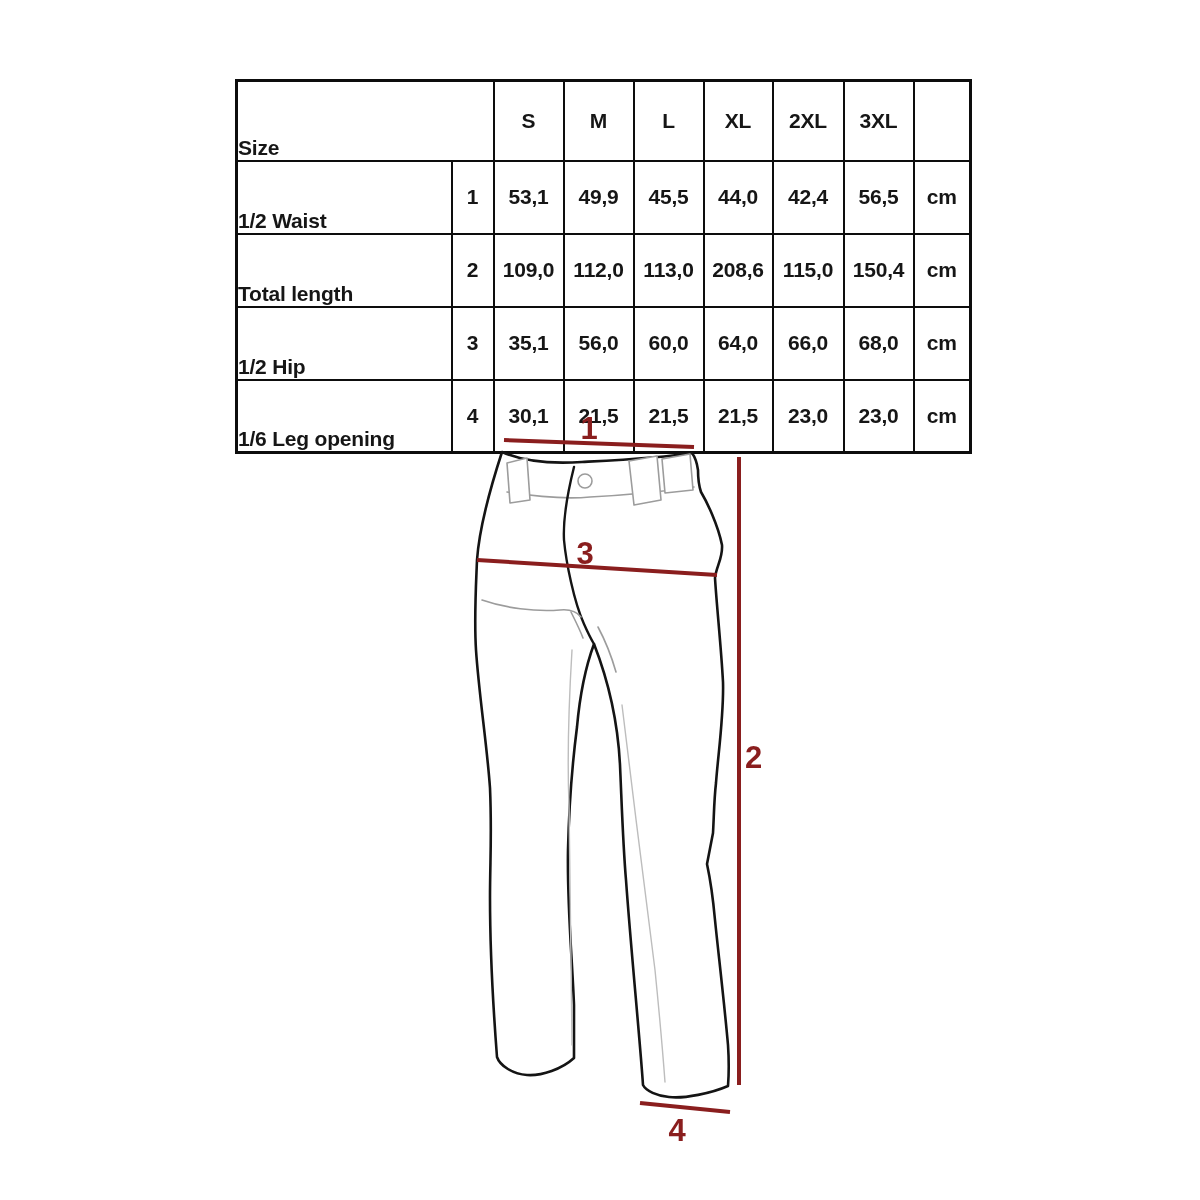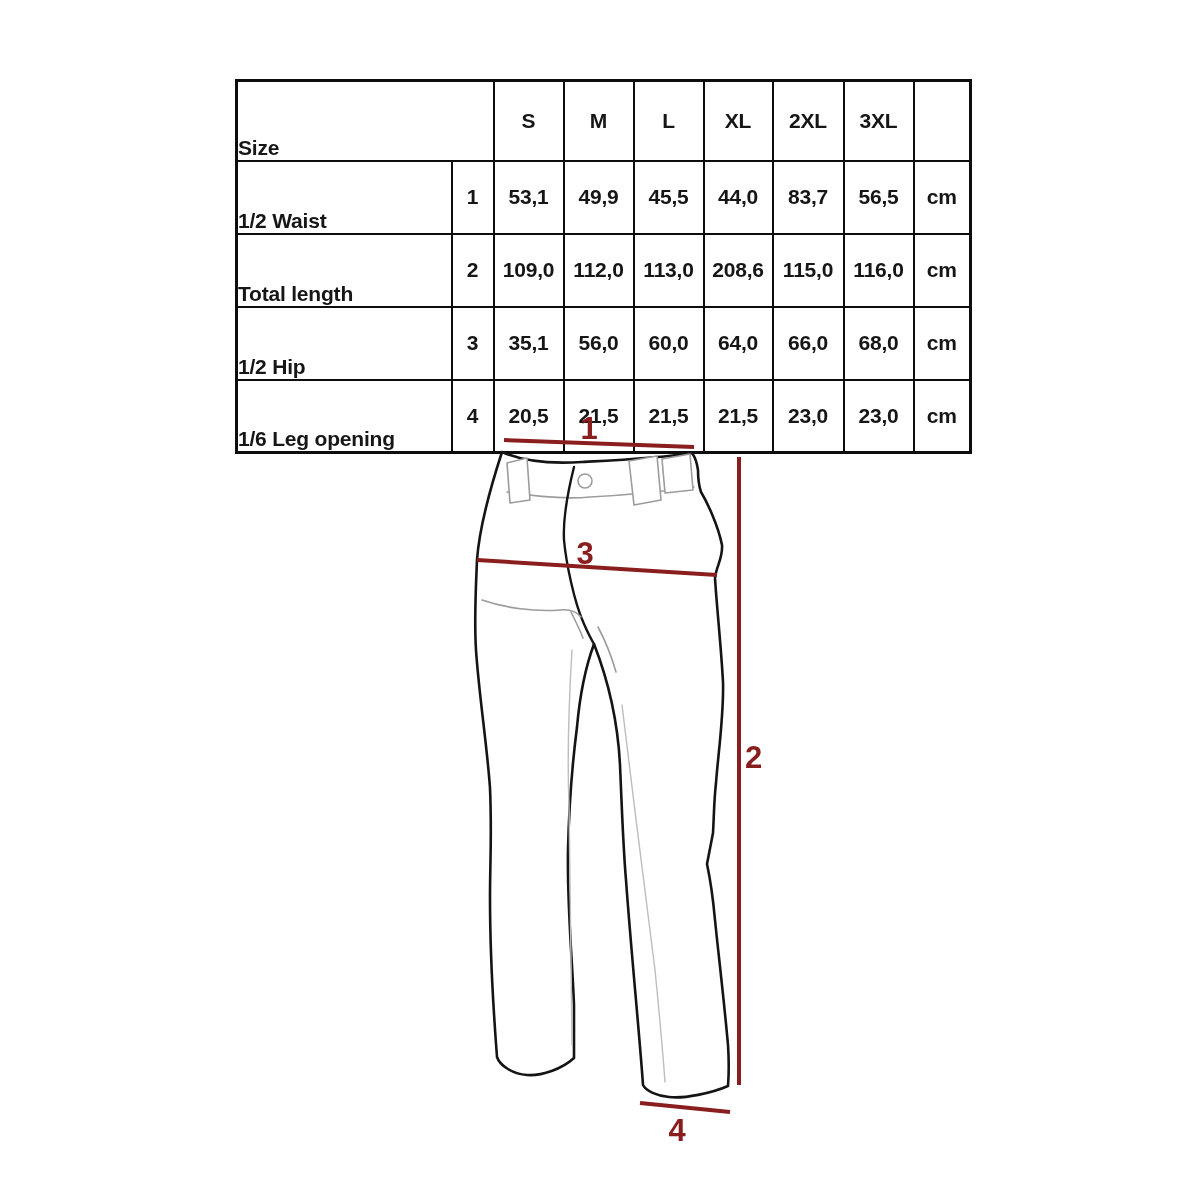--- a/index.html
+++ b/index.html
@@ -63,50 +63,50 @@
       </tr>
     </thead>
     <tbody>
       <tr>
         <td class="cell-label">1/2 Waist</td>
         <td class="cell-ref">1</td>
         <td class="cell-val">53,1</td>
         <td class="cell-val">49,9</td>
         <td class="cell-val">45,5</td>
         <td class="cell-val">44,0</td>
-        <td class="cell-val">83,7</td>
+        <td class="cell-val">42,4</td>
         <td class="cell-val">56,5</td>
         <td class="cell-unit">cm</td>
       </tr>
       <tr>
         <td class="cell-label">Total length</td>
         <td class="cell-ref">2</td>
         <td class="cell-val">109,0</td>
         <td class="cell-val">112,0</td>
         <td class="cell-val">113,0</td>
         <td class="cell-val">208,6</td>
         <td class="cell-val">115,0</td>
-        <td class="cell-val">116,0</td>
+        <td class="cell-val">150,4</td>
         <td class="cell-unit">cm</td>
       </tr>
       <tr>
         <td class="cell-label">1/2 Hip</td>
         <td class="cell-ref">3</td>
         <td class="cell-val">35,1</td>
         <td class="cell-val">56,0</td>
         <td class="cell-val">60,0</td>
         <td class="cell-val">64,0</td>
         <td class="cell-val">66,0</td>
         <td class="cell-val">68,0</td>
         <td class="cell-unit">cm</td>
       </tr>
       <tr>
         <td class="cell-label">1/6 Leg opening</td>
         <td class="cell-ref">4</td>
-        <td class="cell-val">20,5</td>
+        <td class="cell-val">30,1</td>
         <td class="cell-val">21,5</td>
         <td class="cell-val">21,5</td>
         <td class="cell-val">21,5</td>
         <td class="cell-val">23,0</td>
         <td class="cell-val">23,0</td>
         <td class="cell-unit">cm</td>
       </tr>
     </tbody>
   </table>
 

